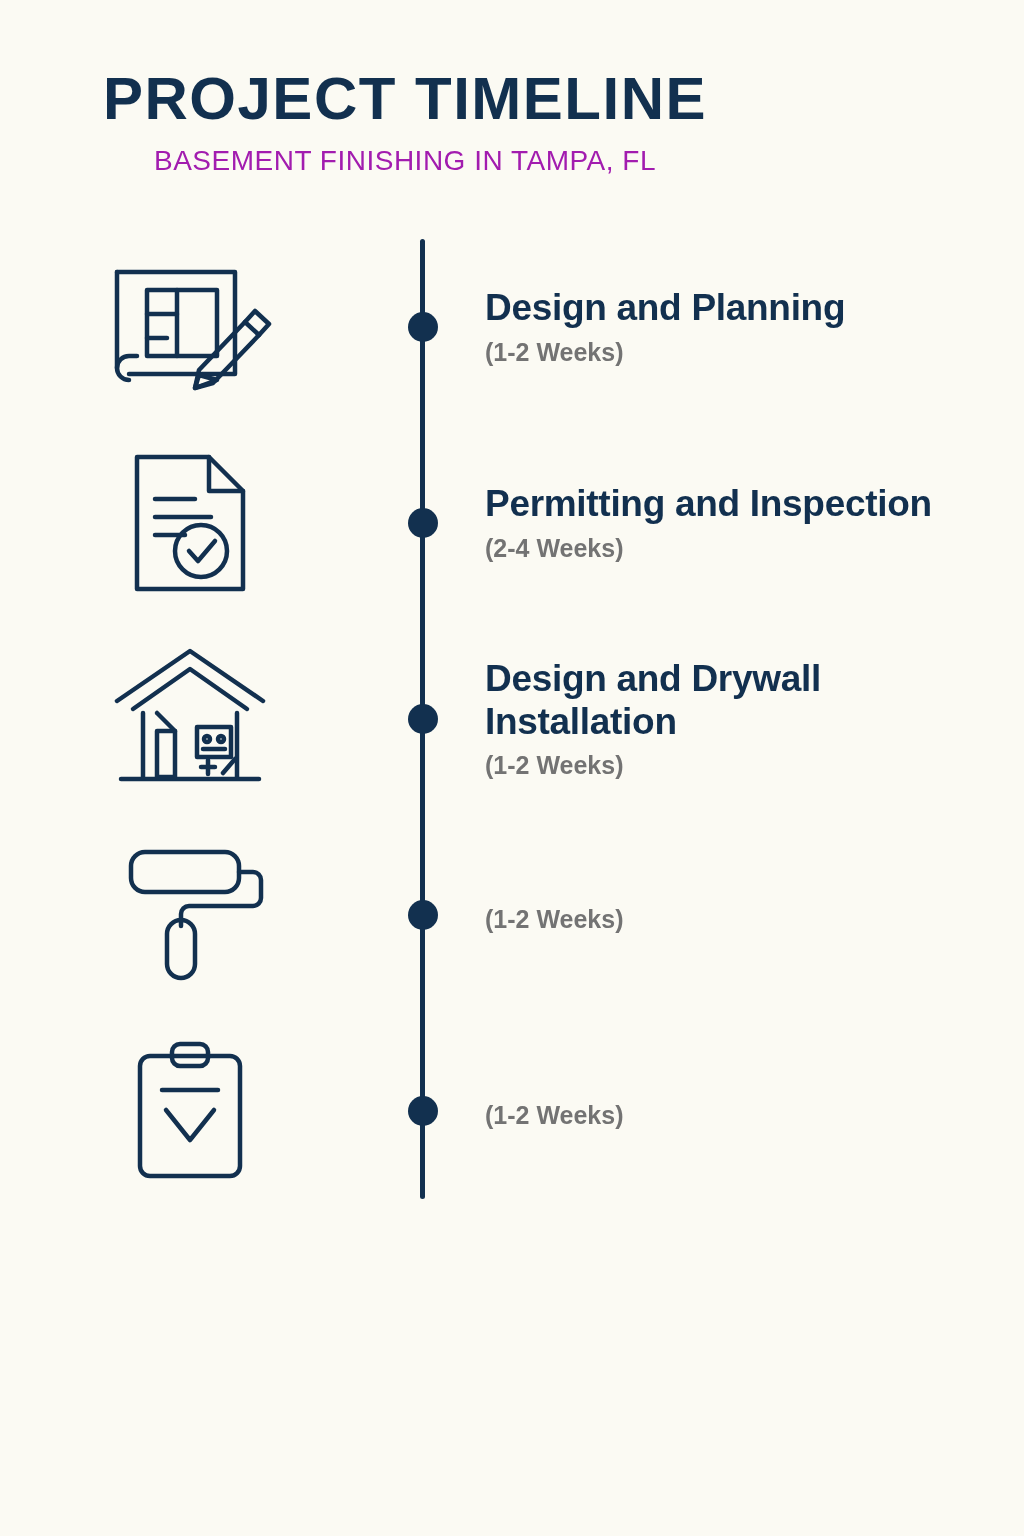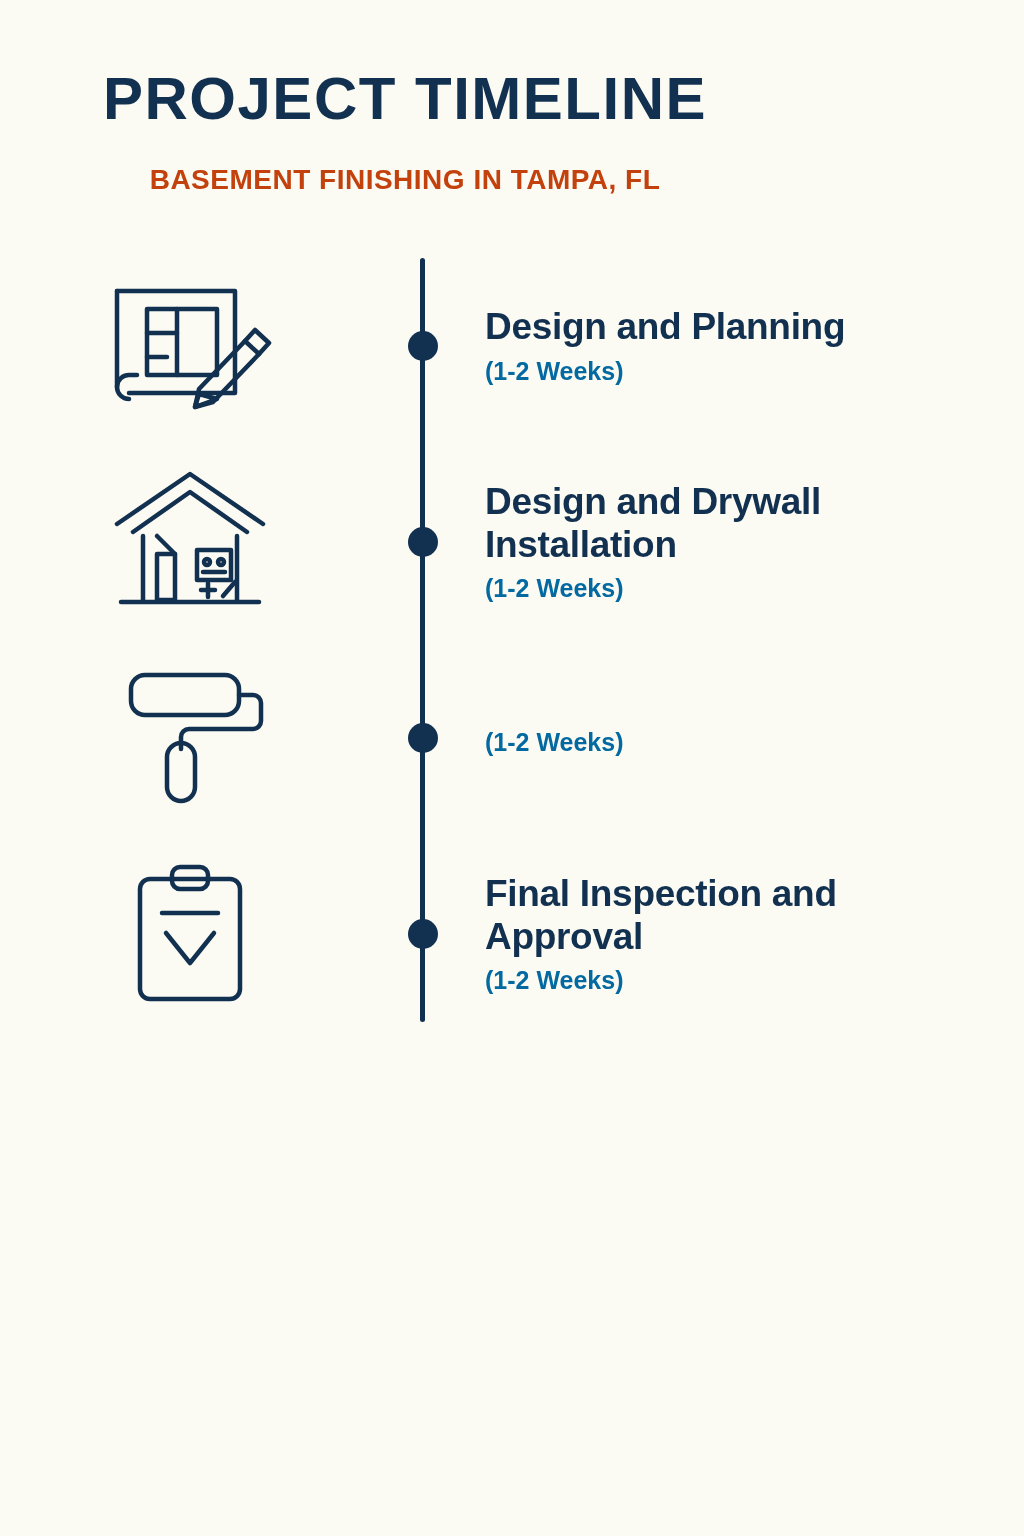--- a/index.html
+++ b/index.html
@@ -28,24 +28,24 @@
   .title {
     font-size: 60px;
     font-weight: bold;
     letter-spacing: 1.5px;
     color: #12304f;
     line-height: 1.1;
     margin: 0;
   }
   .subtitle {
     font-size: 28px;
-    font-weight: 700;
+    font-weight: 400;
     letter-spacing: 0.5px;
-    color: #c2410c;
-    margin-top: 32px;
+    color: #a21caf;
+    margin-top: 13px;
   }
 
   .timeline {
     position: relative;
     margin-top: 52px;
     width: 1024px;
   }
   .spine {
     position: absolute;
     left: 420px;
@@ -92,21 +92,21 @@
   .step-title {
     font-size: 37px;
     font-weight: bold;
     color: #12304f;
     line-height: 1.15;
     letter-spacing: -0.3px;
   }
   .step-duration {
     font-size: 25px;
     font-weight: bold;
-    color: #0369a1;
+    color: #737373;
     margin-top: 8px;
   }
   svg { display: block; }
 </style>
 </head>
 <body>
 
 <div class="page">
 
   <div class="header">
@@ -136,20 +136,42 @@
       </div>
       <div class="dot-cell">
         <span class="dot"></span>
       </div>
       <div class="text-cell">
         <div class="step-title">Design and Planning</div>
         <div class="step-duration">(1-2 Weeks)</div>
       </div>
     </div>
 
+    <div class="row">
+      <div class="icon-cell">
+        <span>
+          <svg width="150" height="160" viewBox="0 0 150 160" fill="none" stroke="#12304f" stroke-width="4.5" stroke-linecap="round" stroke-linejoin="round">
+            <path d="M22 14 h72 l34 34 v98 H22 z"></path>
+            <path d="M94 14 v34 h34"></path>
+            <path d="M40 56 h40"></path>
+            <path d="M40 74 h56"></path>
+            <path d="M40 92 h30"></path>
+            <circle cx="86" cy="108" r="26"></circle>
+            <path d="M74 108 l9 10 17 -20"></path>
+          </svg>
+        </span>
+      </div>
+      <div class="dot-cell">
+        <span class="dot"></span>
+      </div>
+      <div class="text-cell">
+        <div class="step-title">Permitting and Inspection</div>
+        <div class="step-duration">(2-4 Weeks)</div>
+      </div>
+    </div>
 
     <div class="row">
       <div class="icon-cell">
         <span>
           <svg width="170" height="160" viewBox="0 0 170 160" fill="none" stroke="#12304f" stroke-width="4.5" stroke-linecap="round" stroke-linejoin="round">
             <path d="M12 62 L85 12 l73 50"></path>
             <path d="M28 70 L85 30 l57 40"></path>
             <path d="M38 74 v64"></path>
             <path d="M132 74 v64"></path>
             <path d="M16 140 h138"></path>
@@ -199,19 +221,18 @@
             <rect x="52" y="8" width="36" height="22" rx="8"></rect>
             <path d="M42 54 h56"></path>
             <path d="M46 74 l24 30 24 -30"></path>
           </svg>
         </span>
       </div>
       <div class="dot-cell">
         <span class="dot"></span>
       </div>
       <div class="text-cell">
-        <div class="step-title">Final Inspection and Approval</div>
         <div class="step-duration">(1-2 Weeks)</div>
       </div>
     </div>
 
   </div>
 </div>
 
 </body></html>

